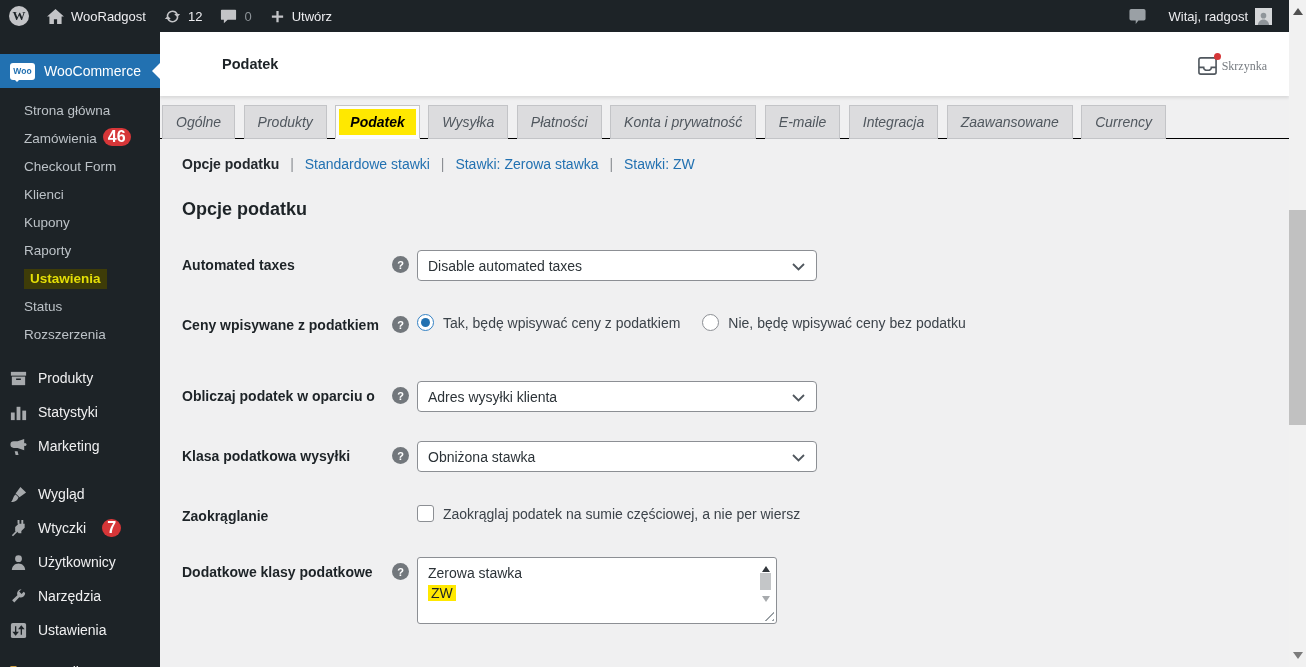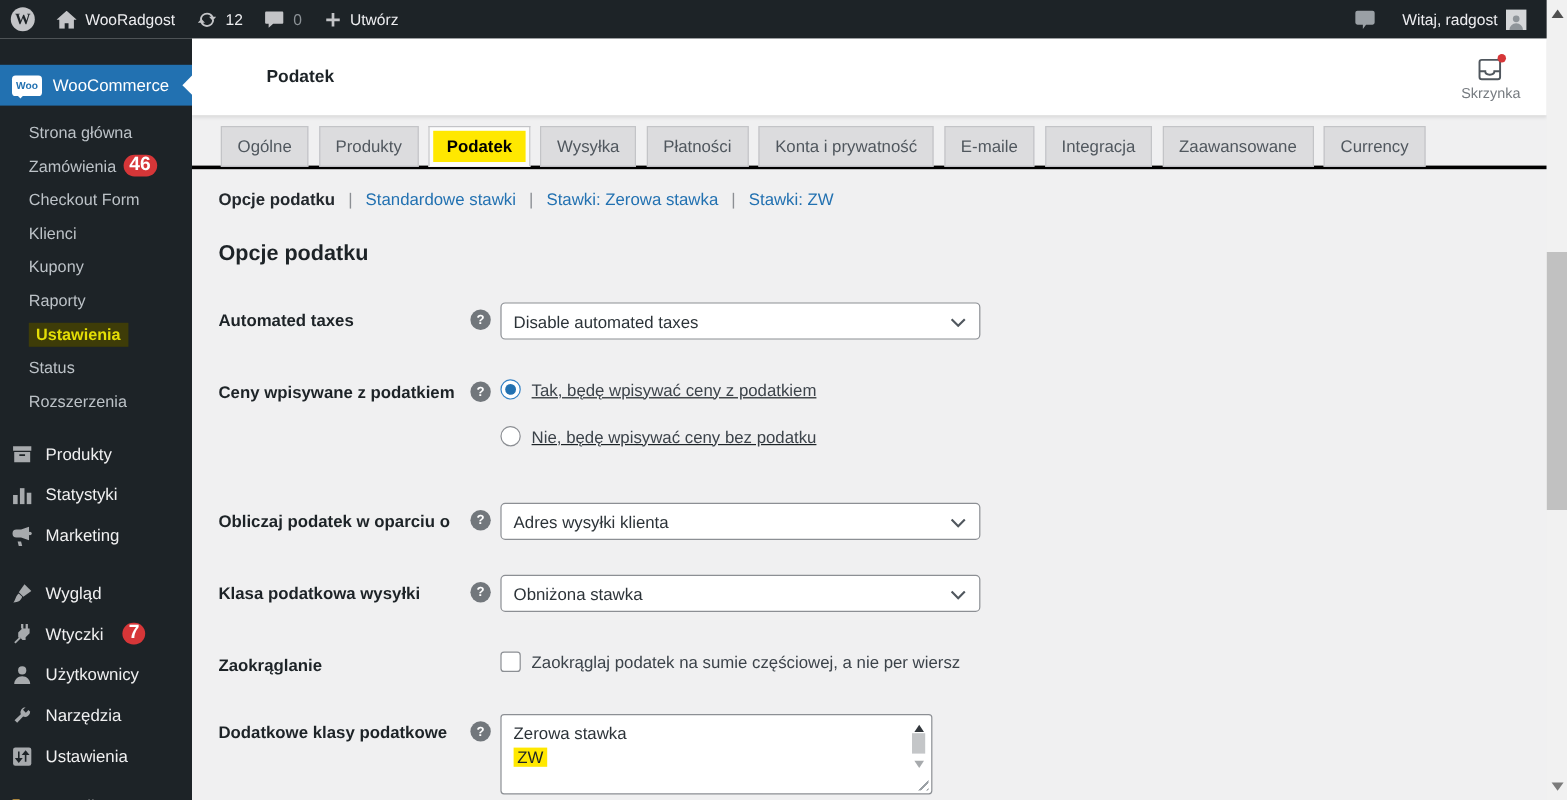--- a/index.html
+++ b/index.html
@@ -87,26 +87,26 @@
   
   .content {
     position:absolute; left:160px; top:32px; width:1129px; height:635px;
     background:#f0f0f1; overflow:hidden;
   }
   .page-header {
     height:64px; background:#fff; display:flex; align-items:center;
     padding:0 22px 0 62px; box-shadow:0 2px 3px rgba(0,0,0,.10); position:relative; z-index:5;
   }
   .page-title { font-size:14.5px; font-weight:bold; color:#1d2327; }
-  .inbox { margin-left:auto; display:flex; flex-direction:column; align-items:center; gap:3px; cursor:pointer; padding-top:4px; }
+  .inbox { margin-left:auto; display:flex; flex-direction:row; align-items:center; gap:3px; cursor:pointer; padding-top:4px;font-family:Liberation Serif, serif; }
   .inbox-icon-wrap { position:relative; width:22px; height:20px; }
   .inbox-label { font-size:12px; color:#767b80; }
   .notif-dot { position:absolute; right:-2px; top:-3px; width:7px; height:7px; border-radius:50%; background:#d63638; }
 
-  .tabs { padding-left:22px; margin-top:9px; border-bottom:3px solid #000000; }
+  .tabs { margin-top:9px; border-bottom:1px solid #000000;font-style:italic; }
   .tab {
     display:inline-block; margin:0 2px -1px 2px; padding:8px 13px;
     background:#dcdcde; border:1px solid #c3c4c7; font-size:14px; color:#50575e;
     cursor:pointer; position:relative;
   }
   .tab.active { background:#fcfcfc; border-bottom-color:#fcfcfc; padding:3px; }
   .tab.active .tab-hl { display:inline-block; background:#ffe800; color:#000; font-weight:bold; padding:5px 11px; }
 
   .subnav { padding:17px 0 0 22px; font-size:14px; color:#646970; }
   .subnav-current { font-weight:bold; color:#23282d; }
@@ -122,21 +122,21 @@
   .help-tip {
     width:17px; height:17px; border-radius:50%; background:#72777c; color:#fff;
     font-size:11px; font-weight:bold; display:flex; align-items:center; justify-content:center; cursor:pointer;
   }
   .select {
     width:400px; height:31px; background:#fff; border:1px solid #8c8f94; border-radius:4px;
     display:flex; align-items:center; padding:0 32px 0 10px; color:#2c3338; position:relative; cursor:pointer;
   }
   .select .chev { position:absolute; right:11px; top:12px; }
 
-  .radio-group { display:flex; flex-direction:column; gap:22px; padding-top:4px;text-decoration:underline; }
+  .radio-group { display:flex; flex-direction:row; gap:22px; padding-top:4px; }
   .radio-option { display:flex; align-items:center; gap:9px; color:#3c434a; cursor:pointer; }
   .radio { width:17px; height:17px; flex:none; border:1px solid #8c8f94; border-radius:50%; background:#fff; position:relative; }
   .radio.checked { border-color:#3582c4; }
   .radio.checked::after { content:""; position:absolute; inset:3px; border-radius:50%; background:#2271b1; }
   .form-row.radios { margin-bottom:47px; }
 
   .checkbox-row { padding-top:4px; display:flex; align-items:center; gap:9px; color:#3c434a; cursor:pointer; }
   .checkbox { width:17px; height:17px; flex:none; border:1px solid #8c8f94; border-radius:3px; background:#fff; }
   .form-row.rounding { margin-bottom:32px; }
 

